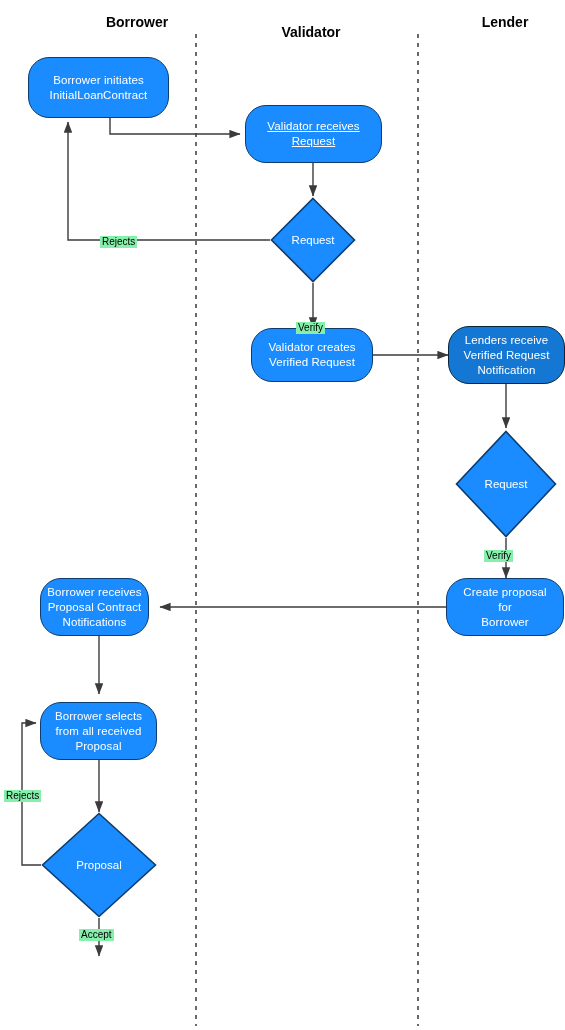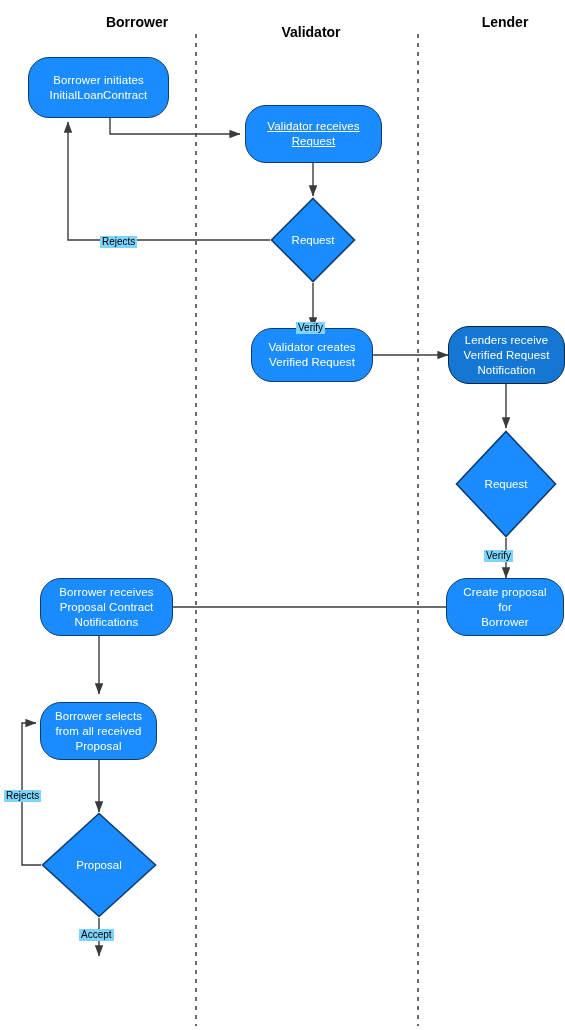--- a/index.html
+++ b/index.html
@@ -75,21 +75,21 @@
   .diamond .label {
     position: relative;
     z-index: 2;
     text-align: center;
     pointer-events: none;
   }
   .edge-label {
     position: absolute;
     font-size: 10px;
     color: #000000;
-    background: #7dd3fc;
+    background: #86efac;
     white-space: nowrap;
     padding: 0 2px;
     line-height: 12px;
   }
 </style>
 </head>
 <body>
 
 <div id="canvas">
 
@@ -159,21 +159,21 @@
     <svg class="dshape" viewBox="0 0 102 108">
       <polygon points="51,1.5 100.5,54 51,106.5 1.5,54" fill="#1a8cff" stroke="#0d3c6e" stroke-width="1.6"></polygon>
     </svg>
     <span class="label">Request</span>
   </div>
 
   <div class="node process" style="left:446px; top:578px; width:118px; height:58px;">
     <span class="label">Create proposal<br>for<br>Borrower</span>
   </div>
 
-  <div class="node process" style="left:40px; top:578px; width:133px; height:58px;">
+  <div class="node process" style="left:40px; top:578px; width:109px; height:58px;">
     <span class="label">Borrower receives<br>Proposal Contract<br>Notifications</span>
   </div>
 
   <div class="node process" style="left:40px; top:702px; width:117px; height:58px;">
     <span class="label">Borrower selects<br>from all received<br>Proposal</span>
   </div>
 
   <div class="diamond" style="left:41px; top:812px; width:116px; height:106px;">
     <svg class="dshape" viewBox="0 0 116 106">
       <polygon points="58,1.5 114.5,53 58,104.5 1.5,53" fill="#1a8cff" stroke="#0d3c6e" stroke-width="1.6"></polygon>

